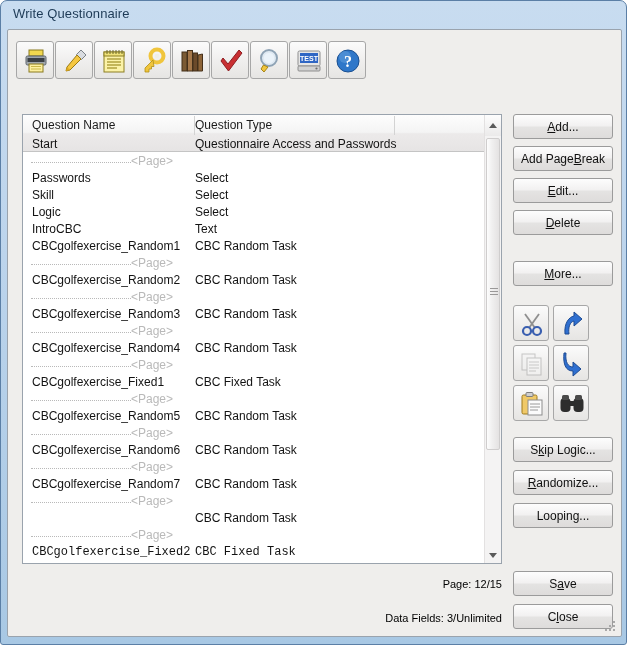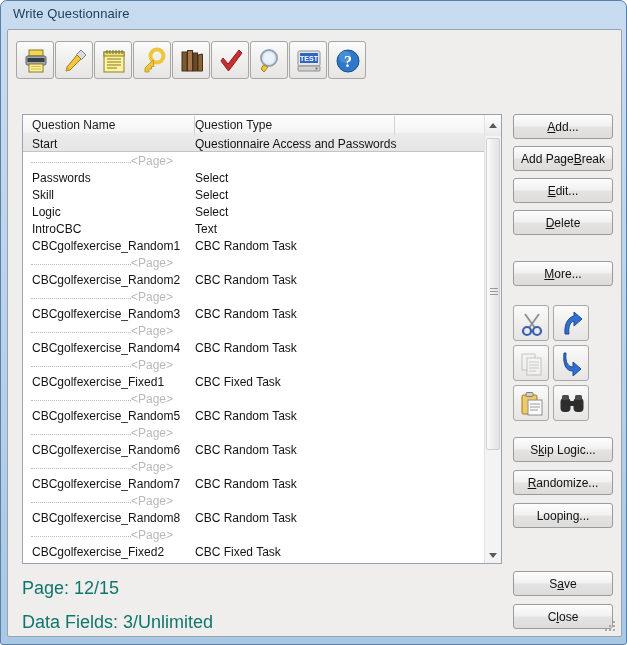--- a/index.html
+++ b/index.html
@@ -161,22 +161,22 @@
     width: 36px; height: 36px;
     background: linear-gradient(to bottom, #fbfbfb 0%, #f0efee 50%, #e6e5e3 100%);
     border: 1px solid #a7a7a7;
     border-radius: 3px; cursor: default;
   }
   .ibtn svg { position: absolute; left: 4px; top: 4px; }
 
   
   .status {
     position: absolute;
-    font-size: 18px; color: #0f766e; white-space: nowrap;
-    text-align: left;
+    font-size: 11px; color: #000000; white-space: nowrap;
+    text-align: right;
   }
 
   
   #grip { position: absolute; right: 4px; bottom: 3px; width: 12px; height: 12px; }
   #grip i {
     position: absolute; width: 2px; height: 2px; background: #a9a9a9;
   }
 </style>
 </head>
 <body>
@@ -376,28 +376,27 @@
           </div>
           <div class="row" style="top: 340px;">
             <span class="cell-name">CBCgolfexercise_Random7</span>
             <span class="cell-type">CBC Random Task</span>
           </div>
           <div class="row pagebreak" style="top: 357px;">
             <div class="pb-line"></div>
             <span class="pb-text">&lt;Page&gt;</span>
           </div>
           <div class="row" style="top: 374px;">
-            <span class="cell-name">CBCgolfexercise_Random8</span>
             <span class="cell-type">CBC Random Task</span>
           </div>
           <div class="row pagebreak" style="top: 391px;">
             <div class="pb-line"></div>
             <span class="pb-text">&lt;Page&gt;</span>
           </div>
-          <div class="row" style="top: 408px;">
+          <div class="row" style="top: 408px; font-family: Liberation Mono, monospace;">
             <span class="cell-name">CBCgolfexercise_Fixed2</span>
             <span class="cell-type">CBC Fixed Task</span>
           </div>
         </div>
 
       <div id="vscroll">
         <div id="sb-thumb">
           <div class="grip">
               <i></i>
               <i></i>

